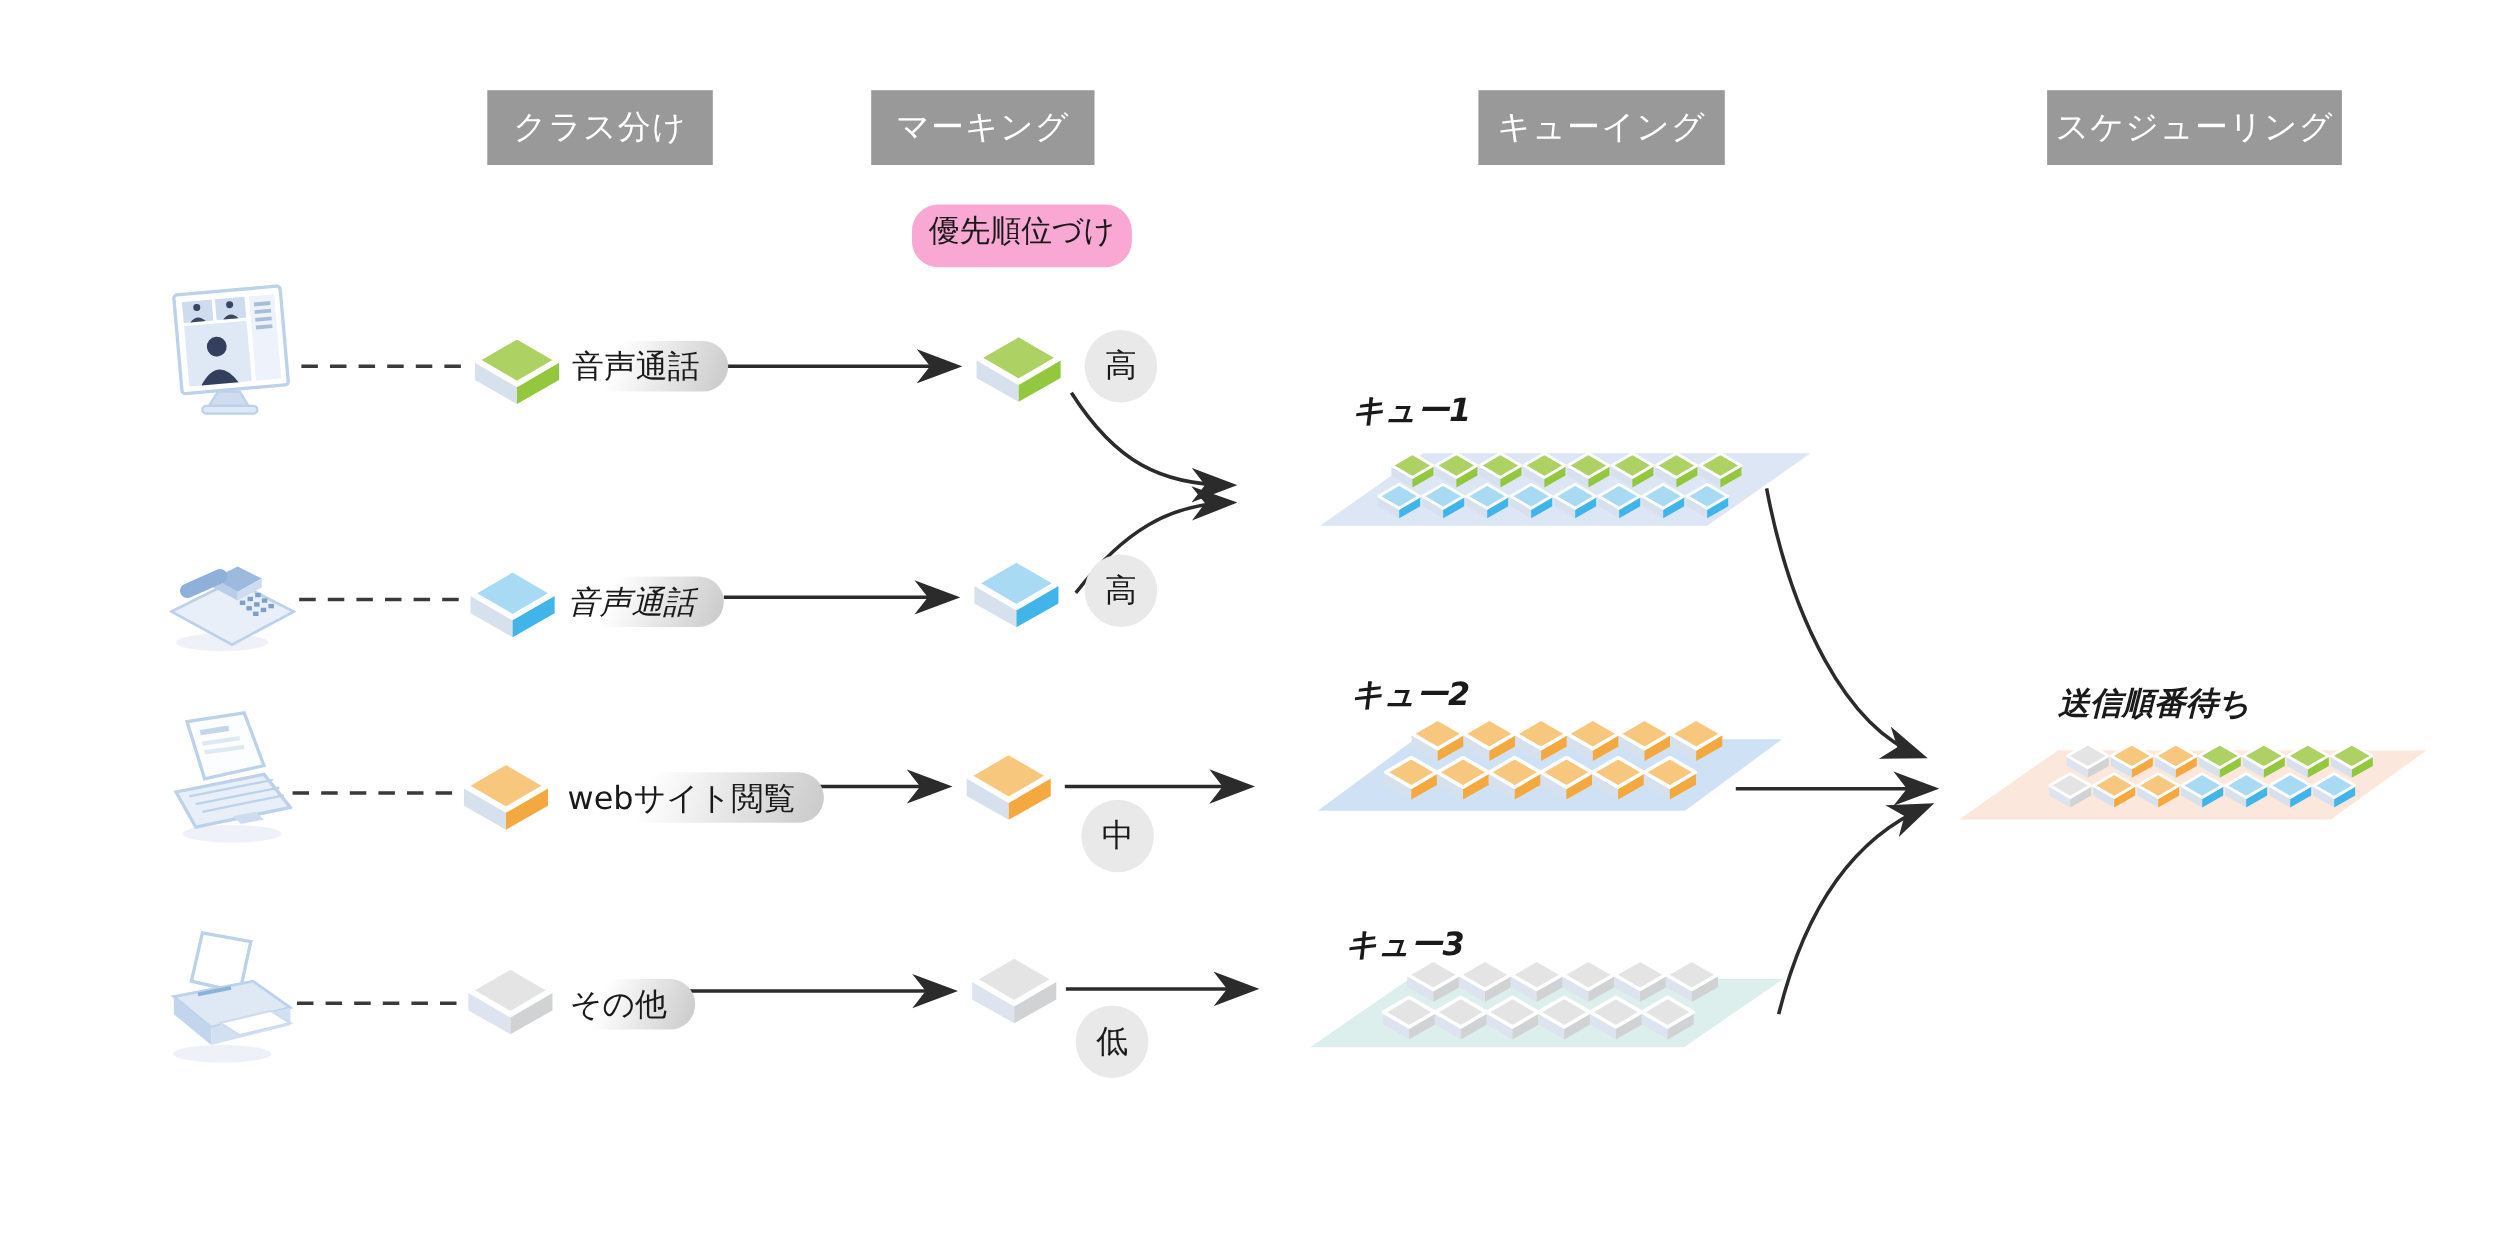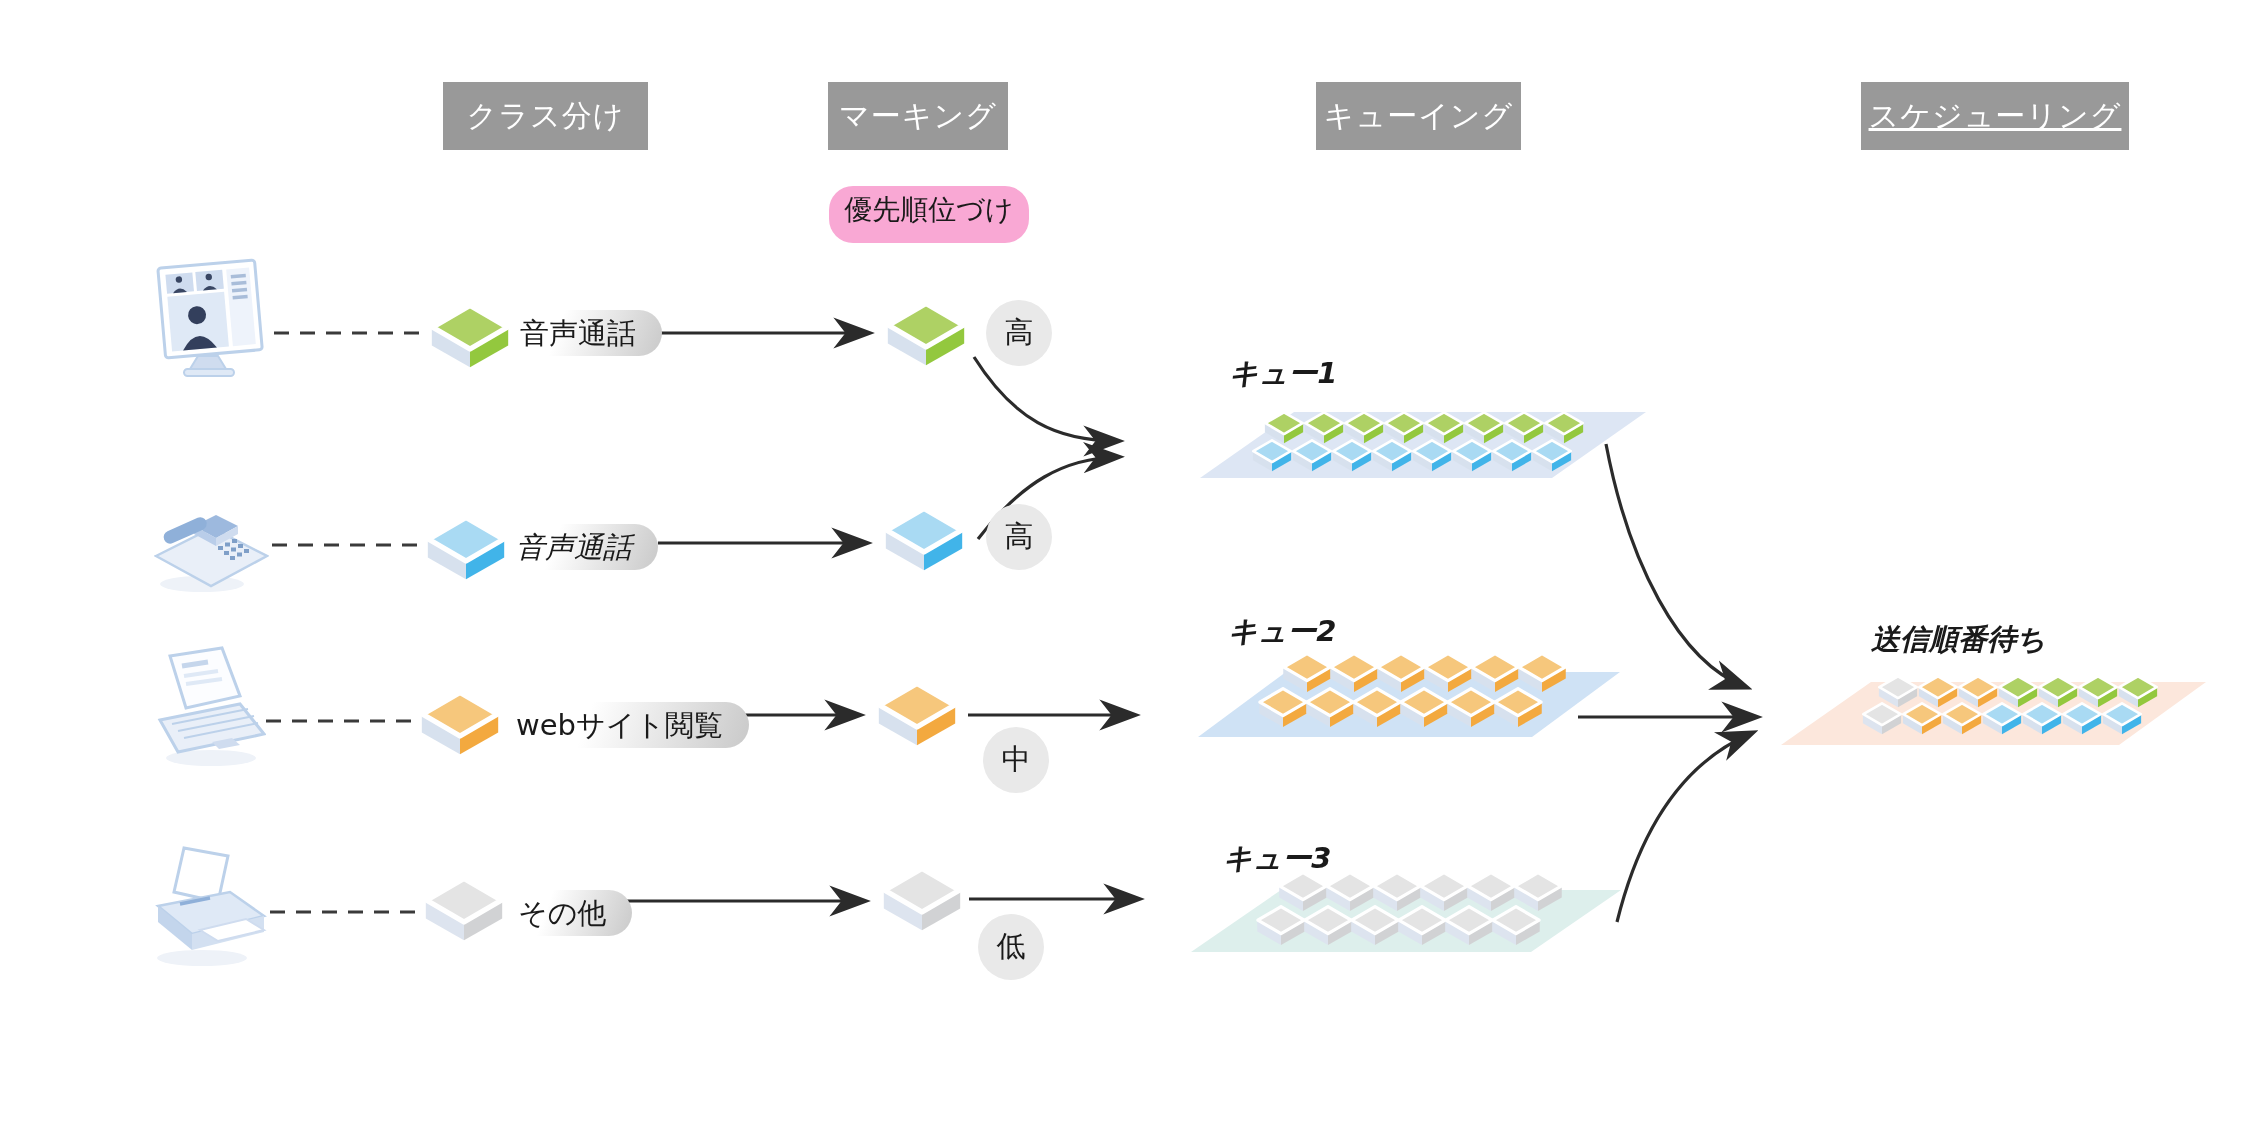--- a/index.html
+++ b/index.html
@@ -6,23 +6,23 @@
   body { font-family:"DejaVu Sans","Liberation Sans",sans-serif; color:#1a1a1a; }
   .canvas { position:relative; width:2268px; height:1134px; background:#ffffff; overflow:hidden;margin-left:16px; }
 
   
   .overlay { position:absolute; left:0; top:0; width:2268px; height:1134px; z-index:1; pointer-events:none; }
 
   
   .stage-header { position:absolute; top:82px; height:68px; line-height:68px; background:#999999;
                   color:#ffffff; font-size:30px; text-align:center; z-index:4; letter-spacing:1px; }
   #hdr-class { left:427px; width:205px; }
-  #hdr-marking { left:812px; width:180px; }
-  #hdr-queuing { left:1300px; width:205px; }
-  #hdr-scheduling { left:1845px; width:268px;text-decoration:underline; }
+  #hdr-marking { left:776px; width:203px; }
+  #hdr-queuing { left:1328px; width:224px; }
+  #hdr-scheduling { left:1845px; width:268px; }
 
   .note-pill { position:absolute; left:813px; top:186px; width:200px; height:57px; line-height:48px;
                border-radius:24px; background:#f9a8d4; font-size:28px; text-align:center; z-index:4; }
 
   
   .device { position:absolute; z-index:3; }
   #dev-1 { left:140px; top:256px; }
   #dev-2 { left:138px; top:496px; }
   #dev-3 { left:140px; top:646px; }
   #dev-4 { left:136px; top:842px; }

